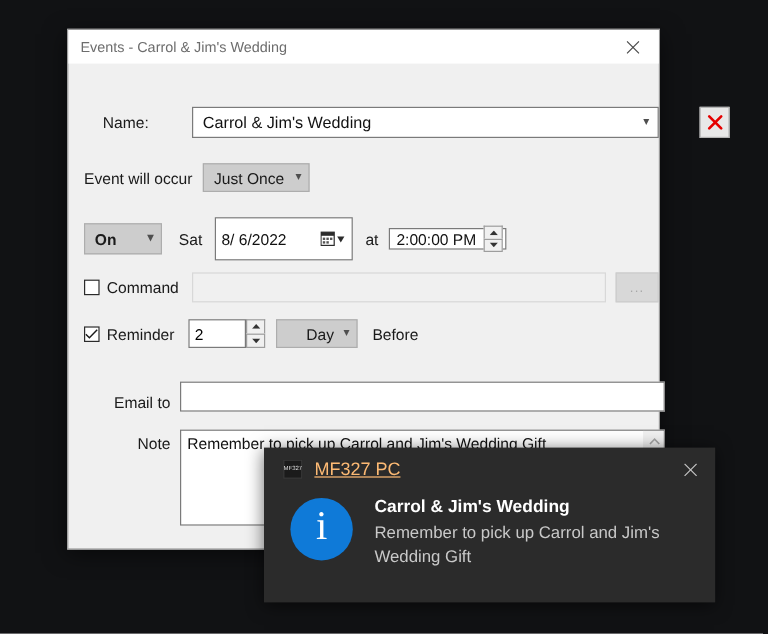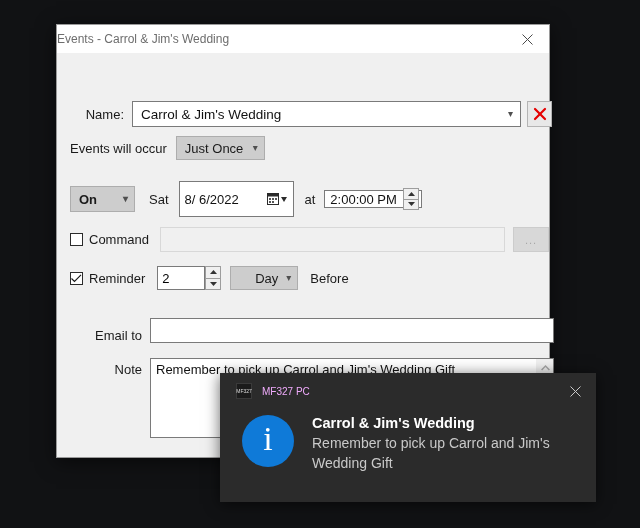--- a/index.html
+++ b/index.html
@@ -27,20 +27,21 @@
     border: 1px solid #9a9a9a;
     box-shadow: 0 4px 18px rgba(0,0,0,0.55);
     box-sizing: border-box;
   }
   #titlebar {
     height: 28px;
     background: #ffffff;
     display: flex;
     align-items: center;
     justify-content: space-between;
+    padding-left: 10px;
     box-sizing: border-box;
   }
   #title-text {
     font-size: 12px;
     color: #6d6d6d;
     white-space: nowrap;
   }
   #dialog-close {
     width: 44px;
     height: 27px;
@@ -104,21 +105,21 @@
     box-sizing: border-box;
     font-size: 13.5px;
     color: #111;
     display: flex;
     align-items: center;
     justify-content: space-between;
     padding: 0 7px 0 8px;
   }
 
   
-  #row-name { left: 13px; top: 48px; }
+  #row-name { left: 13px; top: 36px; gap: 28px; }
   #name-label { width: 54px; text-align: right; margin-right: 8px; }
   #name-combo { width: 389px; height: 26px; }
   #delete-btn {
     width: 25px; height: 26px;
     margin-left: 6px;
     background: #e8e8e8;
     border: 1px solid #b4b4b4;
     display: flex; align-items: center; justify-content: center;
     box-sizing: border-box;
     cursor: default;
@@ -272,22 +273,23 @@
   }
   #toast-app-icon span {
     font-size: 5px;
     color: #dcdcdc;
     font-family: "Liberation Sans", sans-serif;
     letter-spacing: 0px;
     transform: scale(1.0);
     white-space: nowrap;
   }
   #toast-app-name {
-    font-size: 10px;
-    color: #f0abfc;
+    font-size: 15px;
+    color: #fdba74;
+    text-decoration: underline;
   }
   #toast-close {
     margin-left: auto;
     width: 42px; height: 36px;
     display: flex; align-items: center; justify-content: center;
     color: #c8c8c8;
     font-size: 14px;
     cursor: default;
   }
   #toast-body {
@@ -353,21 +355,21 @@
       </div>
       <div id="delete-btn">
         <svg width="14" height="14" viewBox="0 0 14 14">
           <line x1="2" y1="2" x2="12" y2="12" stroke="#e50000" stroke-width="2.2" stroke-linecap="round"></line>
           <line x1="12" y1="2" x2="2" y2="12" stroke="#e50000" stroke-width="2.2" stroke-linecap="round"></line>
         </svg>
       </div>
     </div>
 
     <div class="row" id="row-occur">
-      <div class="lbl" id="occur-label">Events will occur</div>
+      <div class="lbl" id="occur-label">Event will occur</div>
       <div class="combo" id="occur-combo">
         <span>Just Once</span>
         <span class="chev">▾</span>
       </div>
     </div>
 
     <div class="row" id="row-when">
       <div class="combo" id="on-combo">
         <span>On</span>
         <span class="chev">▾</span>

